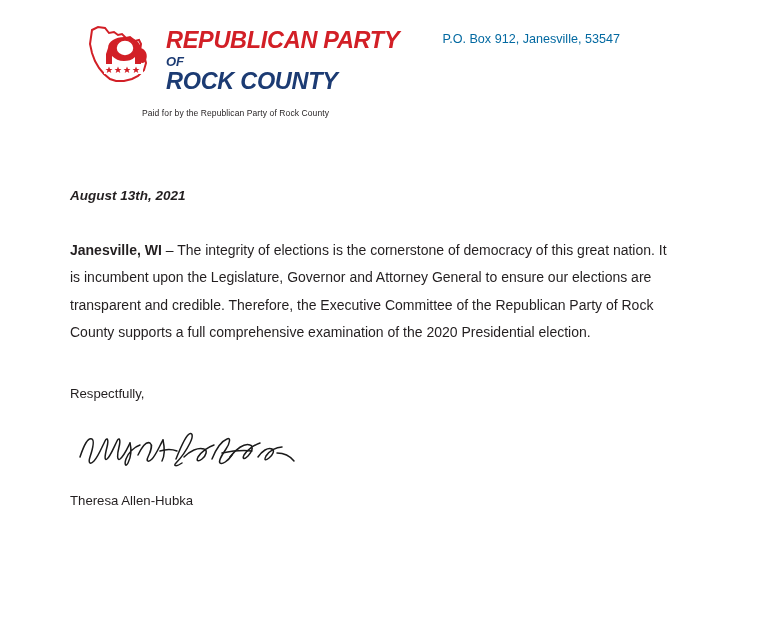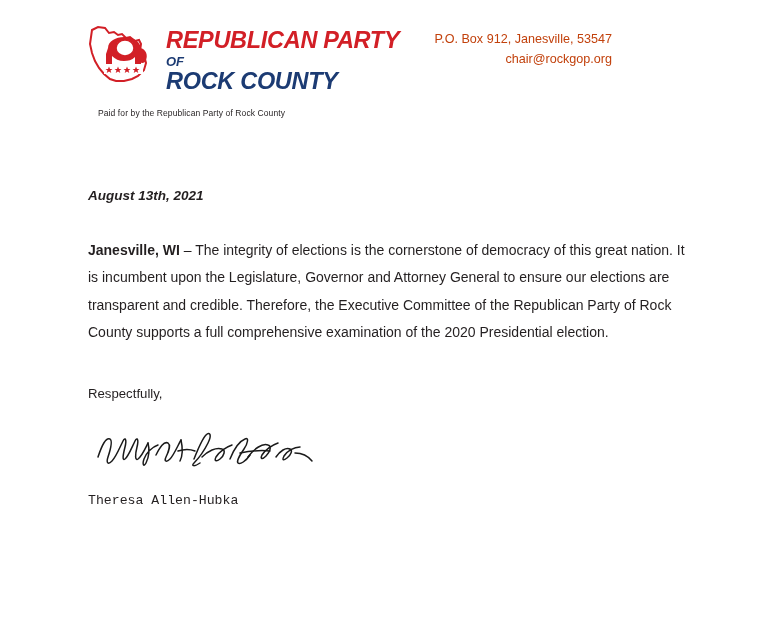--- a/index.html
+++ b/index.html
@@ -106,40 +106,40 @@
     font-style: italic;
     font-size: 23.5px;
     letter-spacing: -0.3px;
     color: #1c3b73;
     line-height: 1.05;
     white-space: nowrap;
   }
 
   .logo-disclaimer {
     margin-top: 10px;
-    margin-left: 20px;
+    margin-left: 64px;
     font-size: 8.5px;
     color: #231f20;
     letter-spacing: 0.1px;
   }
 
   .contact-block {
     position: absolute;
-    right: 88px;
+    right: 80px;
     top: 16px;
     text-align: right;
     font-size: 12.6px;
     line-height: 1.55;
-    color: #c2410c;
+    color: #0369a1;
   }
 
   
   .letter-body {
     position: absolute;
-    left: 88px;
+    left: 70px;
     top: 188px;
     width: 612px;
   }
 
   .date {
     font-size: 13.5px;
     font-weight: bold;
     font-style: italic;
     color: #231f20;
     margin-bottom: 34px;
@@ -171,21 +171,20 @@
     width: 230px;
   }
 
   .signature svg { display: block; }
 
   .signer {
     margin-top: 16px;
     font-size: 13.2px;
     line-height: 1.45;
     color: #231f20;
-    font-family: Liberation Mono, monospace;
   }
 
   .signer div { white-space: nowrap; }
 </style>
 </head>
 <body>
 
 <div class="page">
 
   <div class="letterhead">
@@ -223,21 +222,20 @@
             </span>
           </div>
           <div class="logo-line2">ROCK COUNTY</div>
         </div>
       </div>
       <div class="logo-disclaimer">Paid for by the Republican Party of Rock County</div>
     </div>
 
     <div class="contact-block">
       <div>P.O. Box 912, Janesville, 53547</div>
-      <div>chair@rockgop.org</div>
     </div>
   </div>
 
   <div class="letter-body">
     <div class="date">August 13th, 2021</div>
 
     <p class="paragraph"><span class="lead">Janesville, WI</span><span> – The integrity of elections is the cornerstone of democracy of this great nation. It is incumbent upon the Legislature, Governor and Attorney General to ensure our elections are transparent and credible. Therefore, the Executive Committee of the Republican Party of Rock County supports a full comprehensive examination of the 2020 Presidential election.</span></p>
 
     <div class="closing">Respectfully,</div>
 

